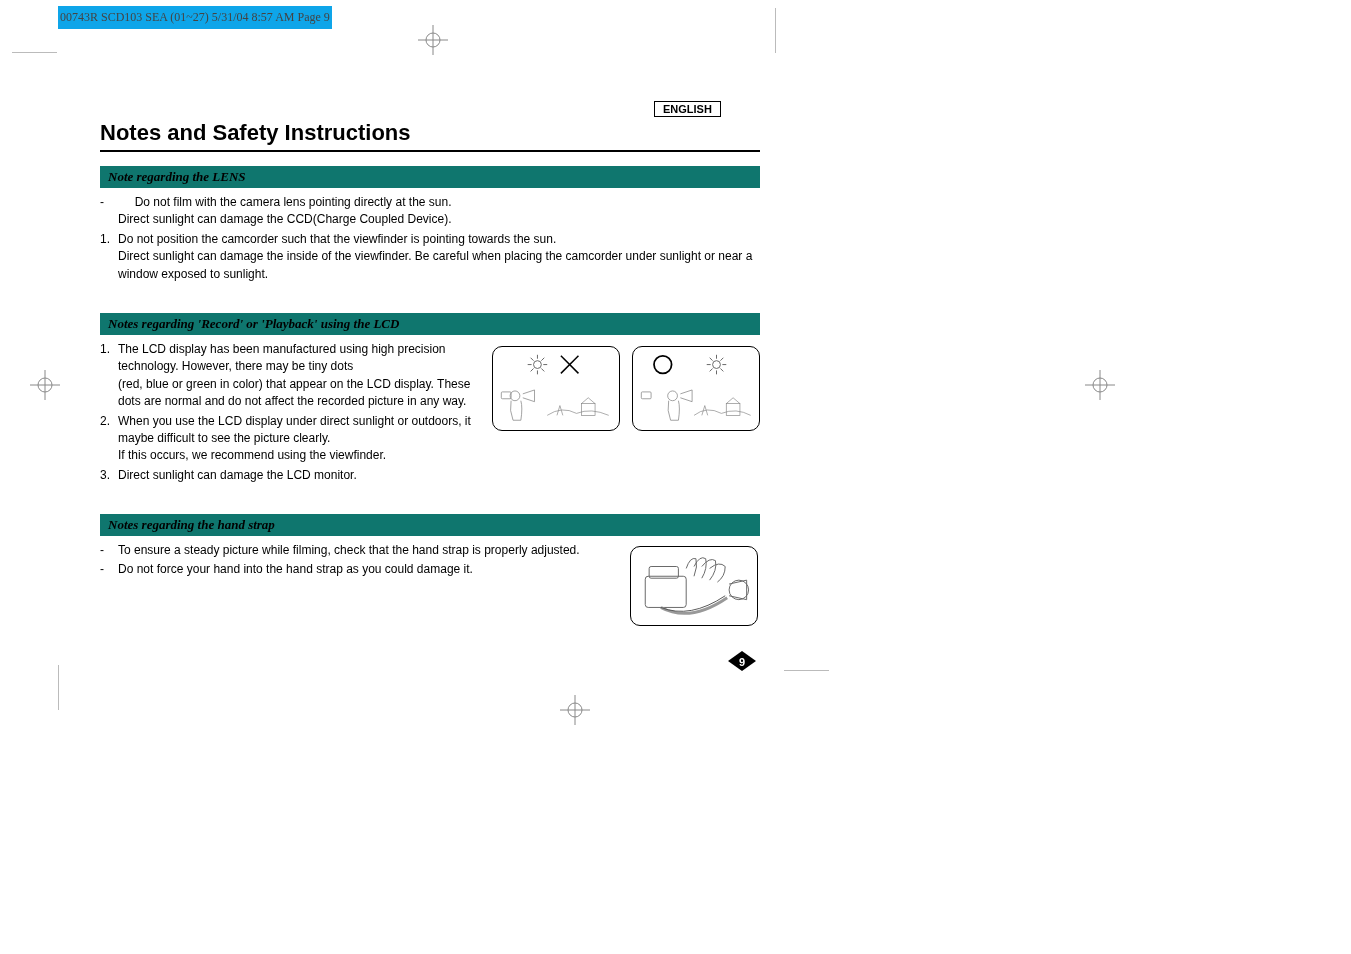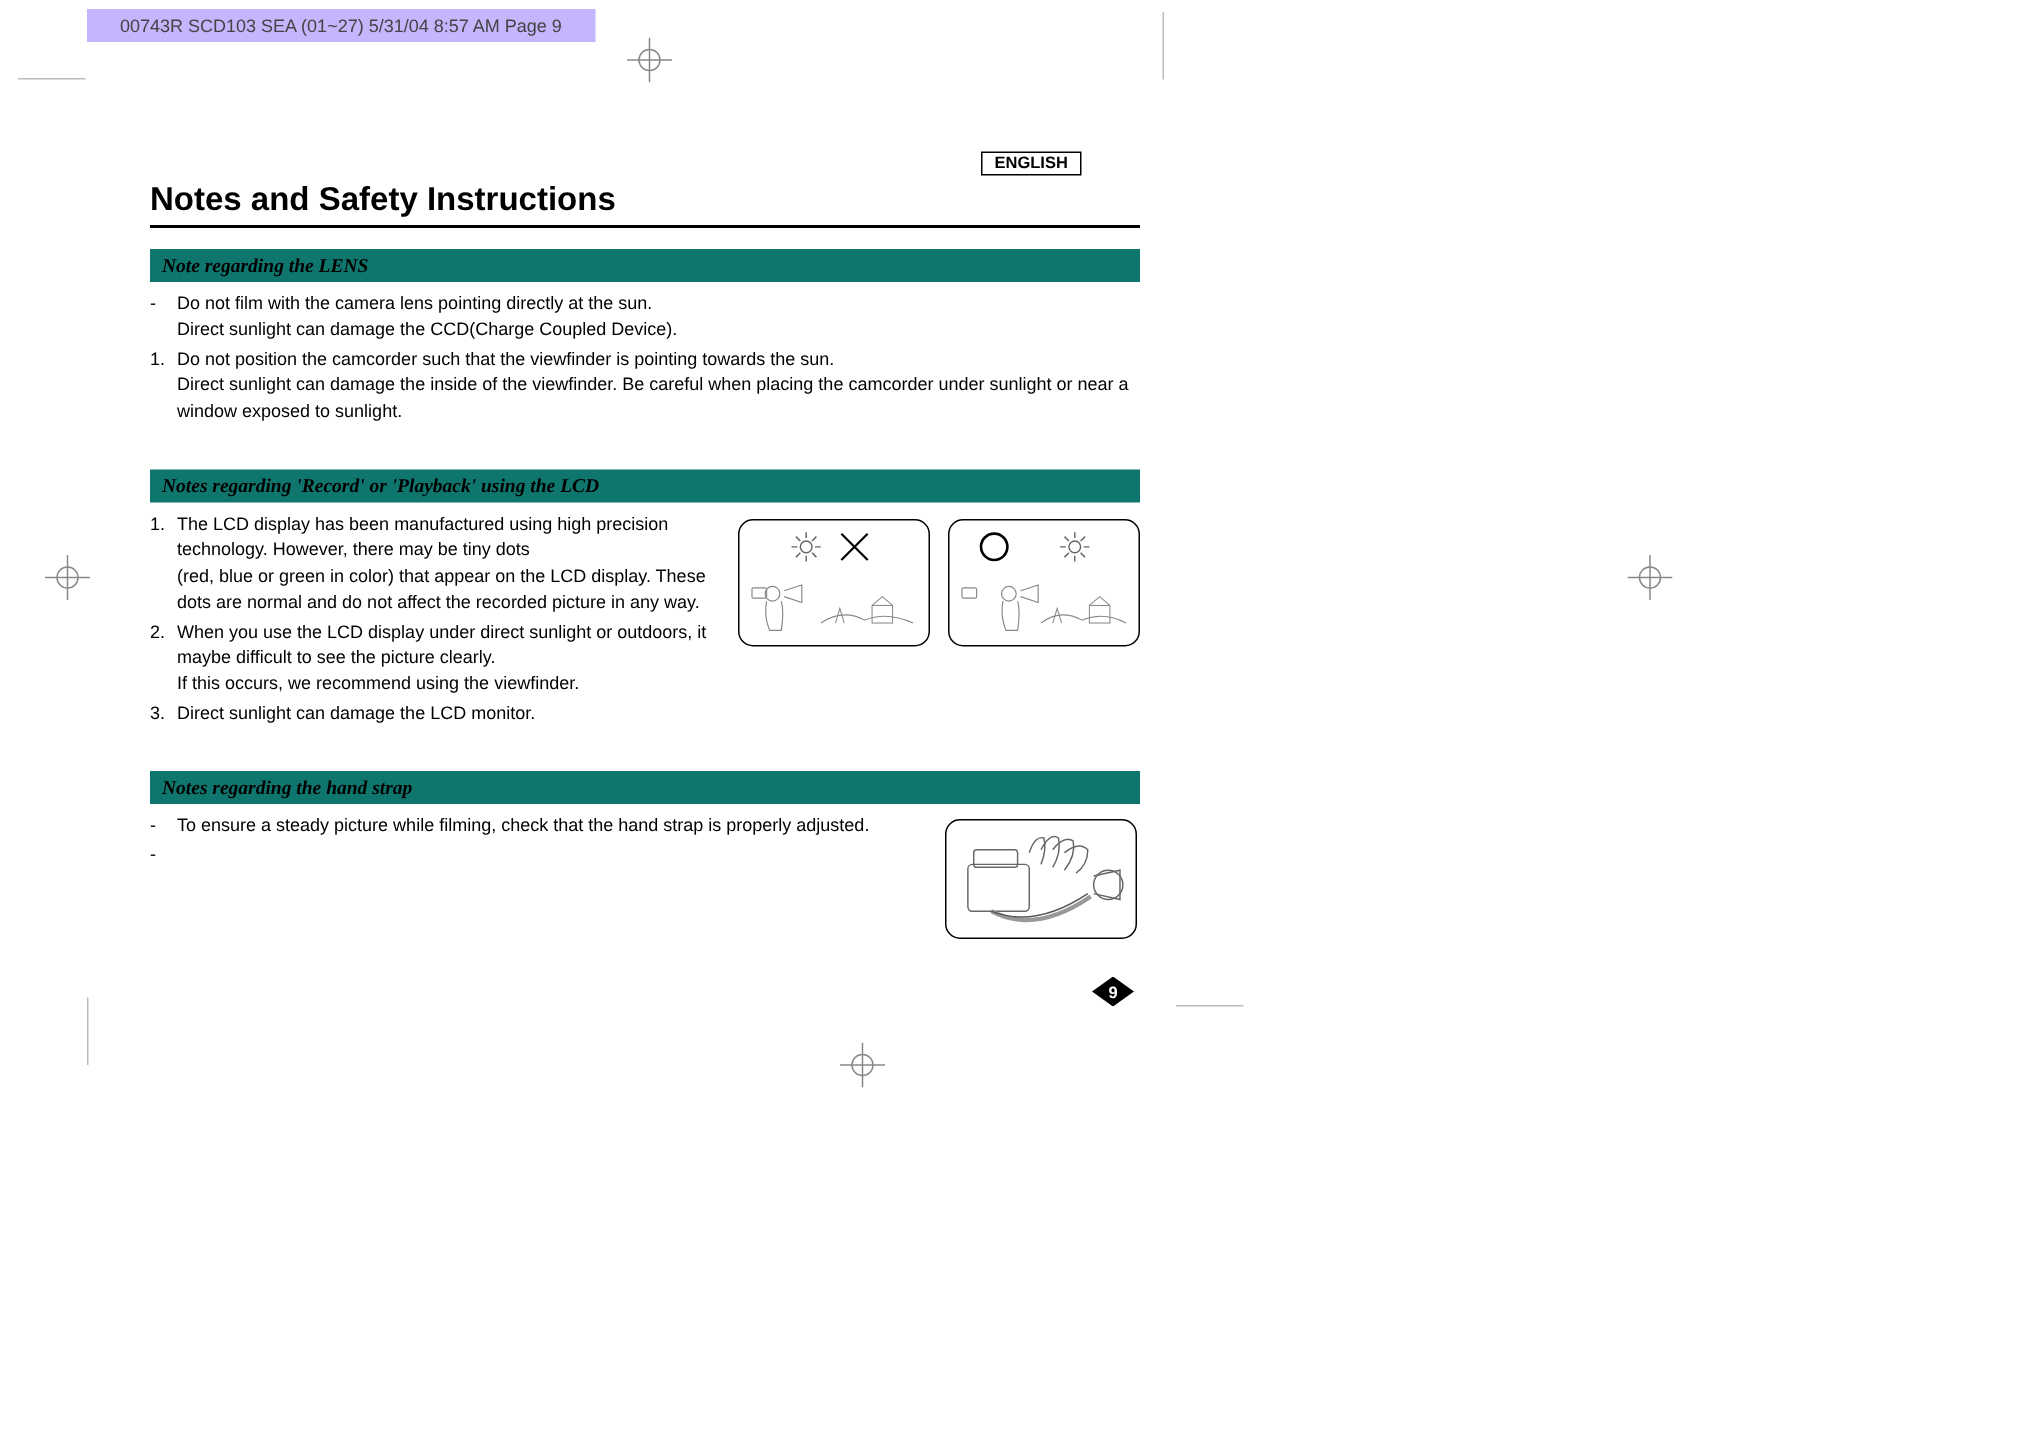--- a/index.html
+++ b/index.html
@@ -8,23 +8,23 @@
       font-family: Arial, Helvetica, sans-serif;
       width: 1351px;
       height: 954px;
       position: relative;
       color: #000;
     }
     .header-strip {
       position: absolute;
       top: 6px;
       left: 58px;
-      background: #c4b5fd;
-      padding: 4px 22px;
-      font-family: Liberation Sans, sans-serif;
+      background: #0ea5e9;
+      padding: 4px 2px;
+      font-family: Liberation Serif, serif;
       font-size: 12px;
       color: #444;
     }
     
     .content {
       position: absolute;
       left: 100px;
       top: 105px;
       width: 660px;
     }
@@ -152,21 +152,21 @@
 <div class="hairline-h" style="left:784px; top:670px; width:45px;"></div>
 
 <div class="content">
   <div class="lang-box">ENGLISH</div>
   <div class="main-title">Notes and Safety Instructions</div>
 
   <div class="section-bar">Note regarding the LENS</div>
   <div class="body-text">
     <div class="li">
       <span class="marker">-</span>
-      <span class="txt" style="white-space: pre-line;">Do not film with the camera lens pointing directly at the sun.
+      <span class="txt" style="white-space: pre-line; text-align: right;">Do not film with the camera lens pointing directly at the sun.
 Direct sunlight can damage the CCD(Charge Coupled Device).</span>
     </div>
   </div>
 
   <div class="body-text">
     <div class="li">
       <span class="marker">1.</span>
       <span class="txt" style="white-space: pre-line;">Do not position the camcorder such that the viewfinder is pointing towards the sun.
 Direct sunlight can damage the inside of the viewfinder. Be careful when placing the camcorder under sunlight or near a window exposed to sunlight.</span>
     </div>
@@ -267,20 +267,21 @@
 
   <div class="section-bar" style="margin-top:28px;">Notes regarding the hand strap</div>
   <div class="section4-row">
     <div class="section4-text body-text">
       <div class="li">
         <span class="marker">-</span>
         <span class="txt">To ensure a steady picture while filming, check that the hand strap is properly adjusted.</span>
       </div>
       <div class="li">
         <span class="marker">-</span>
+        <span class="txt">Do not force your hand into the hand strap as you could damage it.</span>
       </div>
     </div>
     <div class="strap-fig">
       <svg viewBox="0 0 128 80" style="width:100%;height:100%;">
         <g stroke="#666" fill="none" stroke-width="1">
 
           <rect x="14" y="30" width="42" height="32" rx="3"></rect>
           <rect x="18" y="20" width="30" height="12" rx="2"></rect>
           <circle cx="110" cy="44" r="10"></circle>
 

